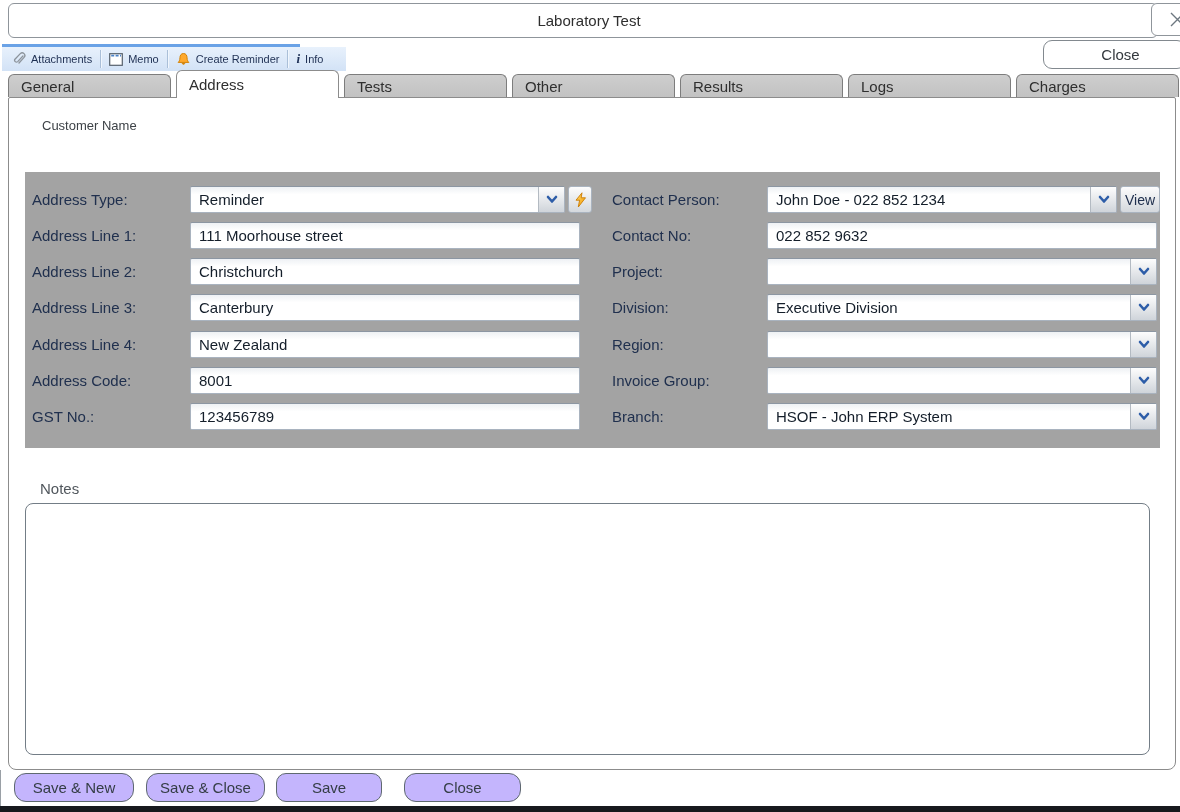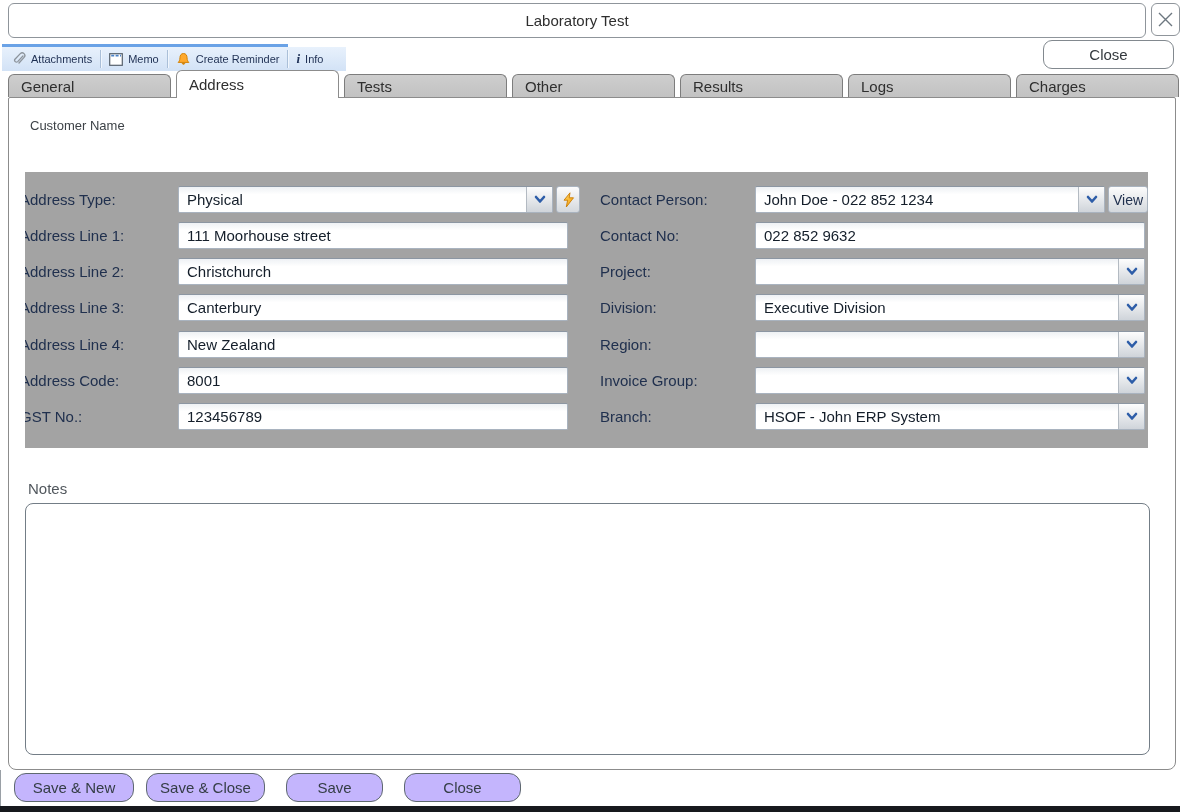--- a/index.html
+++ b/index.html
@@ -1,17 +1,17 @@
 <!DOCTYPE html>
 <html><head>
 <meta charset="utf-8">
 <style>
   html,body{margin:0;padding:0;background:#ffffff;width:1180px;height:812px;overflow:hidden;
     font-family:"Liberation Sans", sans-serif;}
-  .abs{position:absolute;}
+  .abs{position:absolute;padding-left:12px;}
   .window{position:absolute;left:0;top:0;width:1180px;height:812px;background:#fff;}
 
   
   .titlebar{left:8px;top:3px;width:1136px;height:33px;border:1.4px solid #8f959b;border-radius:6px;
     background:#fff;display:flex;align-items:center;justify-content:center;}
   .titlebar .title{font-size:15px;color:#2e2e2e;}
   .xbtn{left:1151px;top:3px;width:27px;height:31px;border:1.4px solid #8f959b;border-radius:6px;
     background:#fff;display:flex;align-items:center;justify-content:center;cursor:default;}
 
   
@@ -127,21 +127,21 @@
 
   <div class="abs content"></div>
 
   <div class="abs customer-name">Customer Name</div>
 
   <div class="abs blue-panel">
 
     <div class="frow" style="top:14px;">
       <span class="flabel l-label">Address Type:</span>
       <div class="dd" style="left:153px;width:375px;">
-        <div class="dd-text">Physical</div>
+        <div class="dd-text">Reminder</div>
         <div class="dd-btn">
           <svg width="12" height="9" viewBox="0 0 12 9">
             <path d="M2 2 L6 6.5 L10 2" fill="none" stroke="#2d5da8" stroke-width="2.6" stroke-linecap="round" stroke-linejoin="round"></path>
           </svg>
         </div>
       </div>
       <div class="sq-btn" style="left:531px;width:24px;">
         <svg width="13" height="16" viewBox="0 0 13 16">
           <defs>
               <linearGradient id="lg" x1="0" y1="0" x2="1" y2="1">
@@ -242,18 +242,18 @@
     </div>
 
   </div>
 
   <div class="abs notes-label">Notes</div>
   <textarea class="abs notes" style=""></textarea>
 
   <div class="abs footer">
     <div class="fbtn" style="left:13px;width:120px;">Save &amp; New</div>
     <div class="fbtn" style="left:145px;width:119px;">Save &amp; Close</div>
-    <div class="fbtn" style="left:285px;width:97px;">Save</div>
+    <div class="fbtn" style="left:275px;width:106px;border-radius:10px;">Save</div>
     <div class="fbtn" style="left:403px;width:117px;">Close</div>
   </div>
   <div class="abs bottom-strip"></div>
 
 </div>
 
 </body></html>

